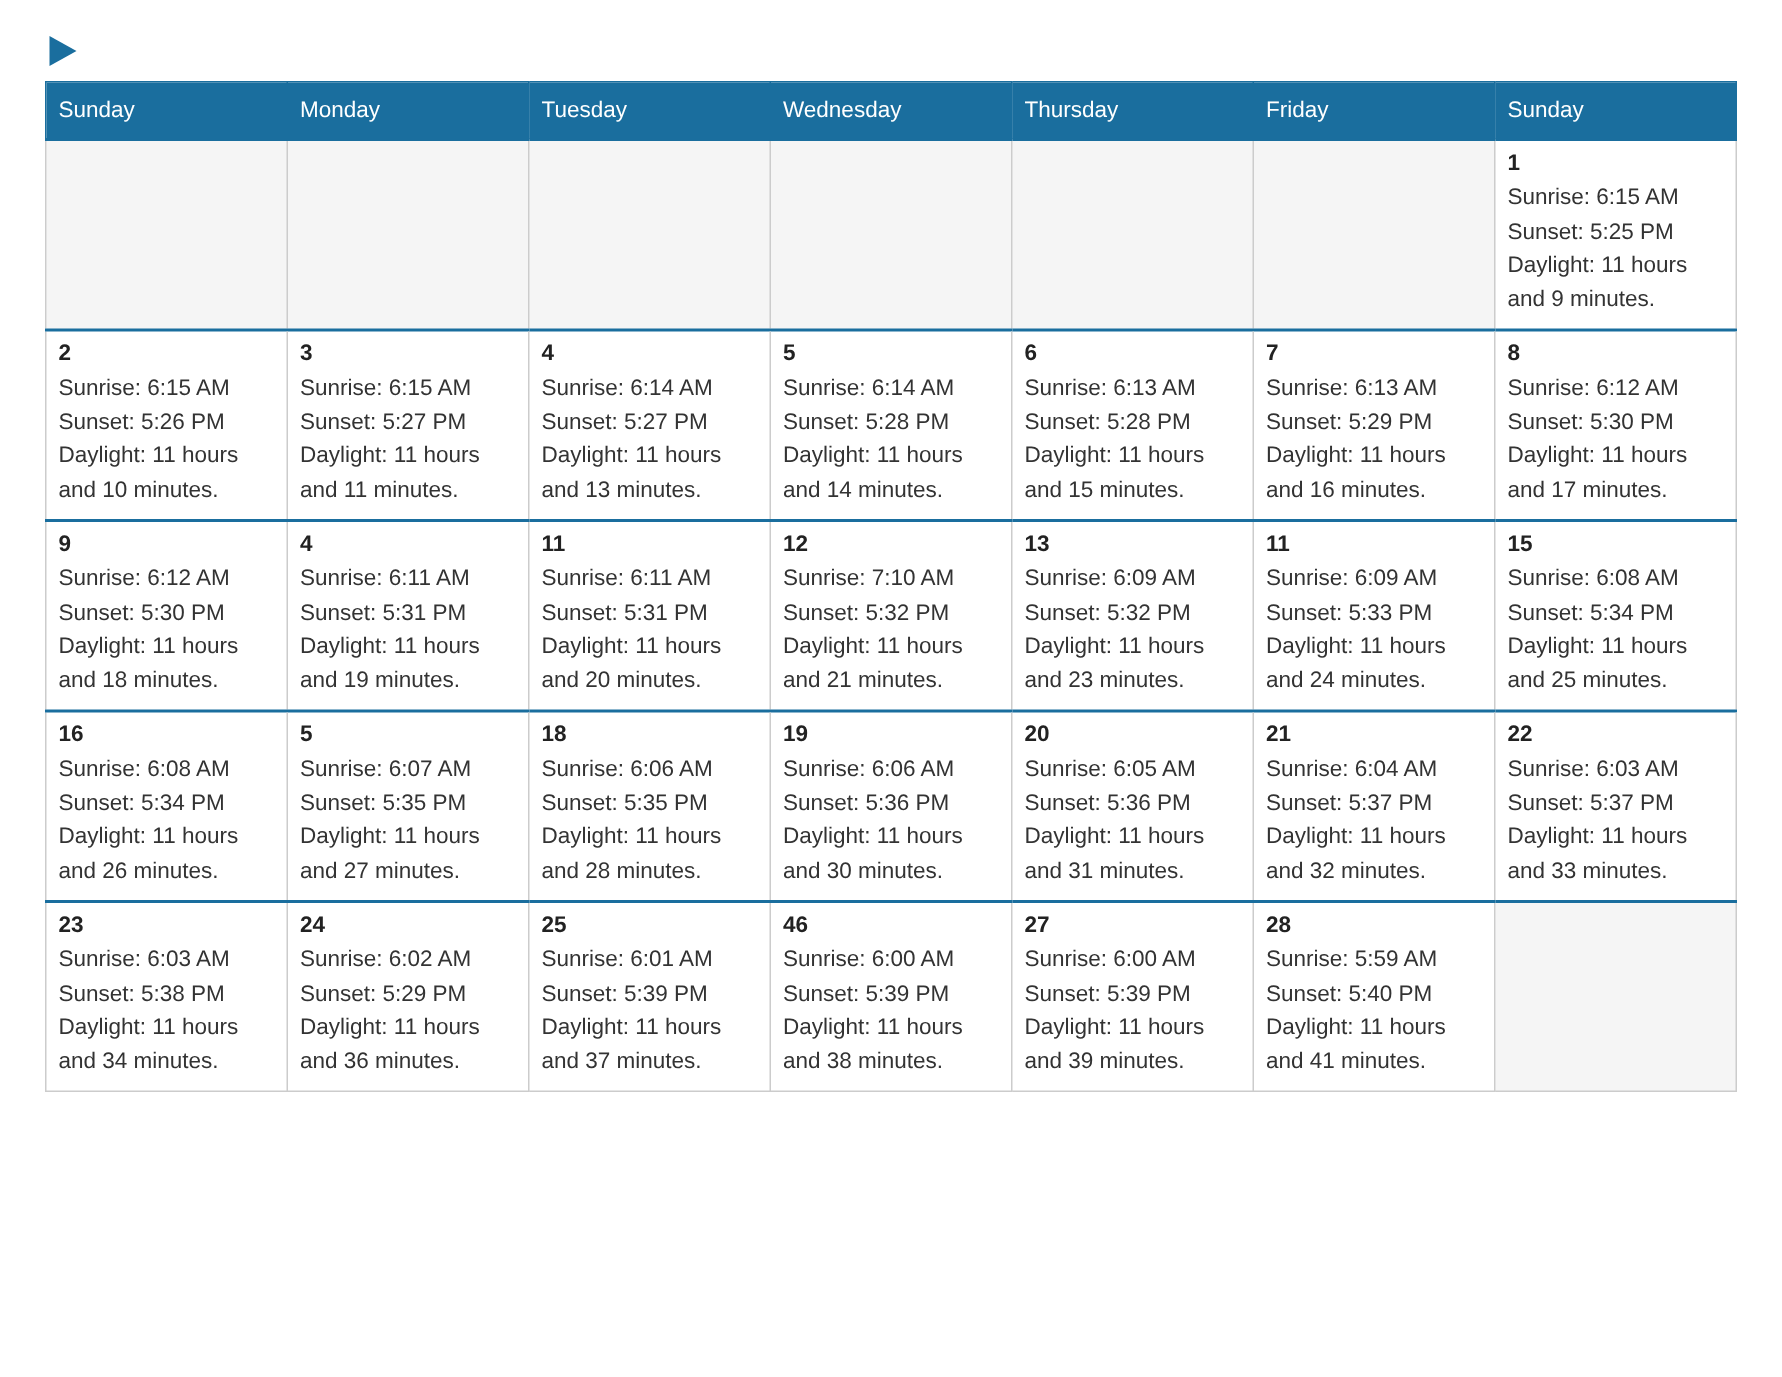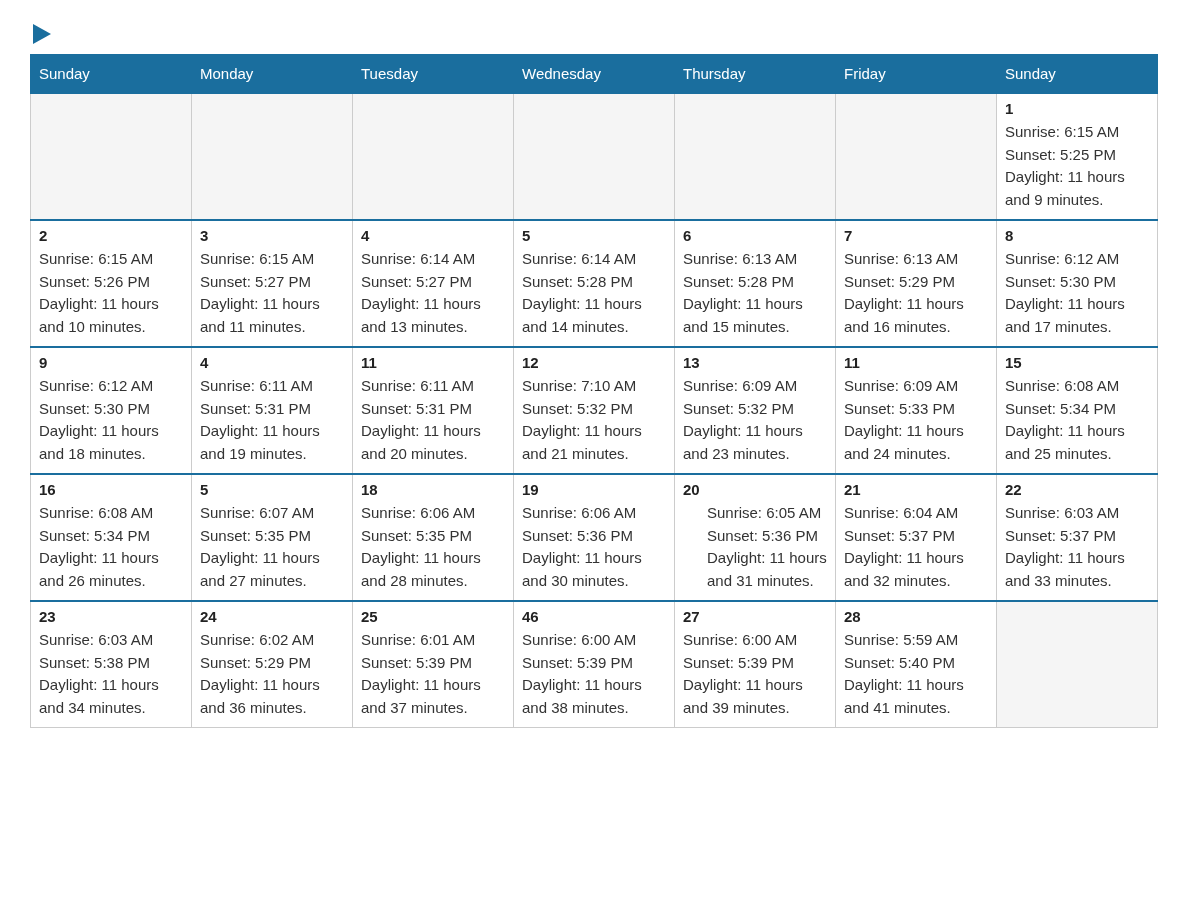--- a/index.html
+++ b/index.html
@@ -274,21 +274,21 @@
         </td>
         <td>
           <span class="day-number">19</span>
           <div class="day-info" style="white-space: pre-line;">Sunrise: 6:06 AM
 Sunset: 5:36 PM
 Daylight: 11 hours
 and 30 minutes.</div>
         </td>
         <td>
           <span class="day-number">20</span>
-          <div class="day-info" style="white-space: pre-line; margin-left: 24px;">Sunrise: 6:05 AM
+          <div class="day-info" style="white-space: pre-line;">Sunrise: 6:05 AM
 Sunset: 5:36 PM
 Daylight: 11 hours
 and 31 minutes.</div>
         </td>
         <td>
           <span class="day-number">21</span>
           <div class="day-info" style="white-space: pre-line;">Sunrise: 6:04 AM
 Sunset: 5:37 PM
 Daylight: 11 hours
 and 32 minutes.</div>

